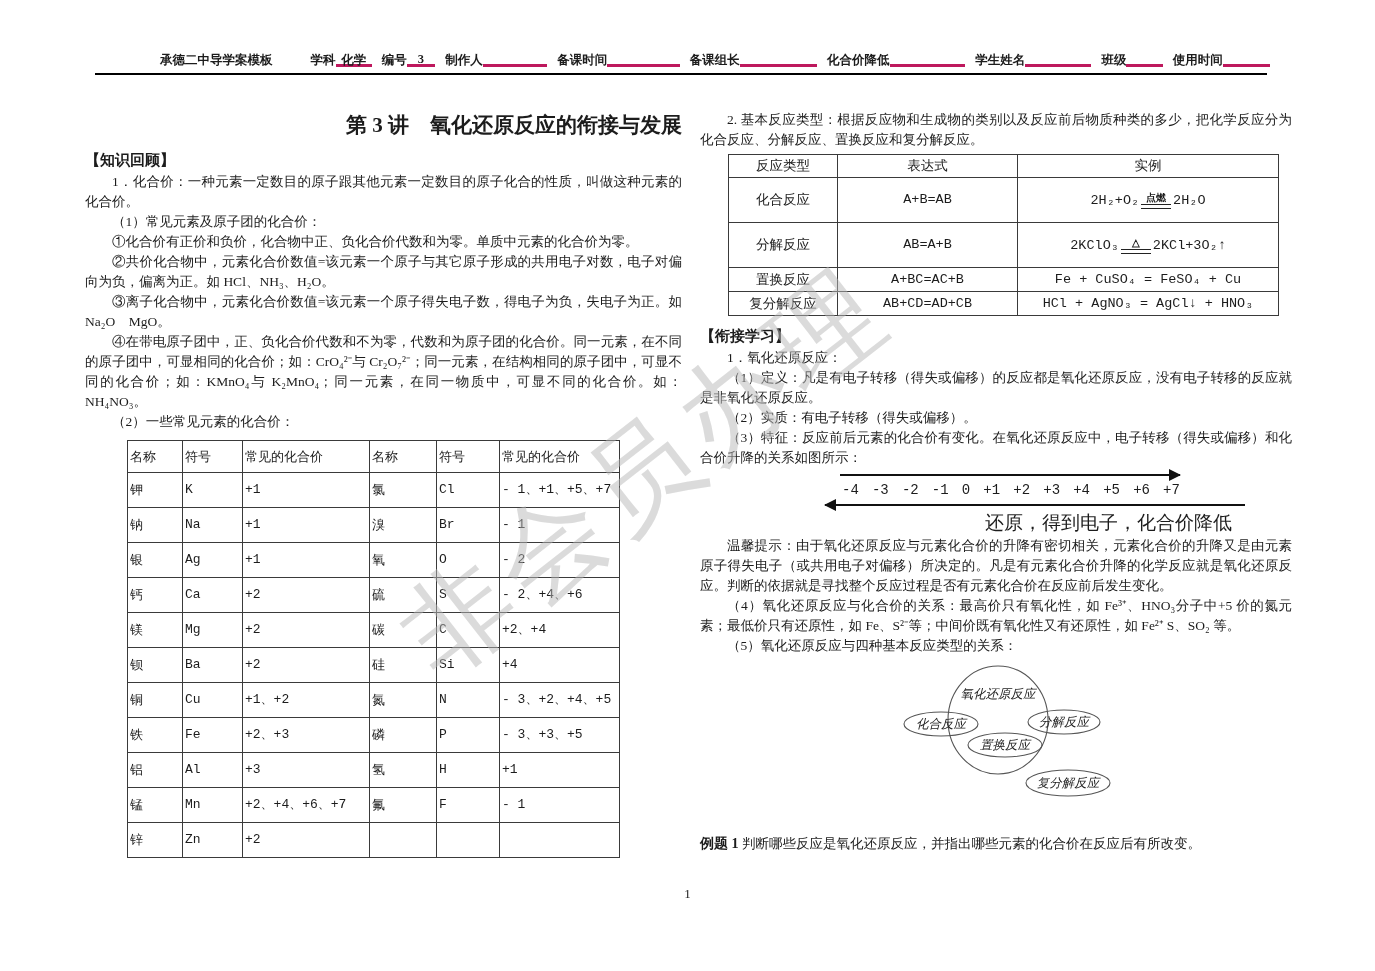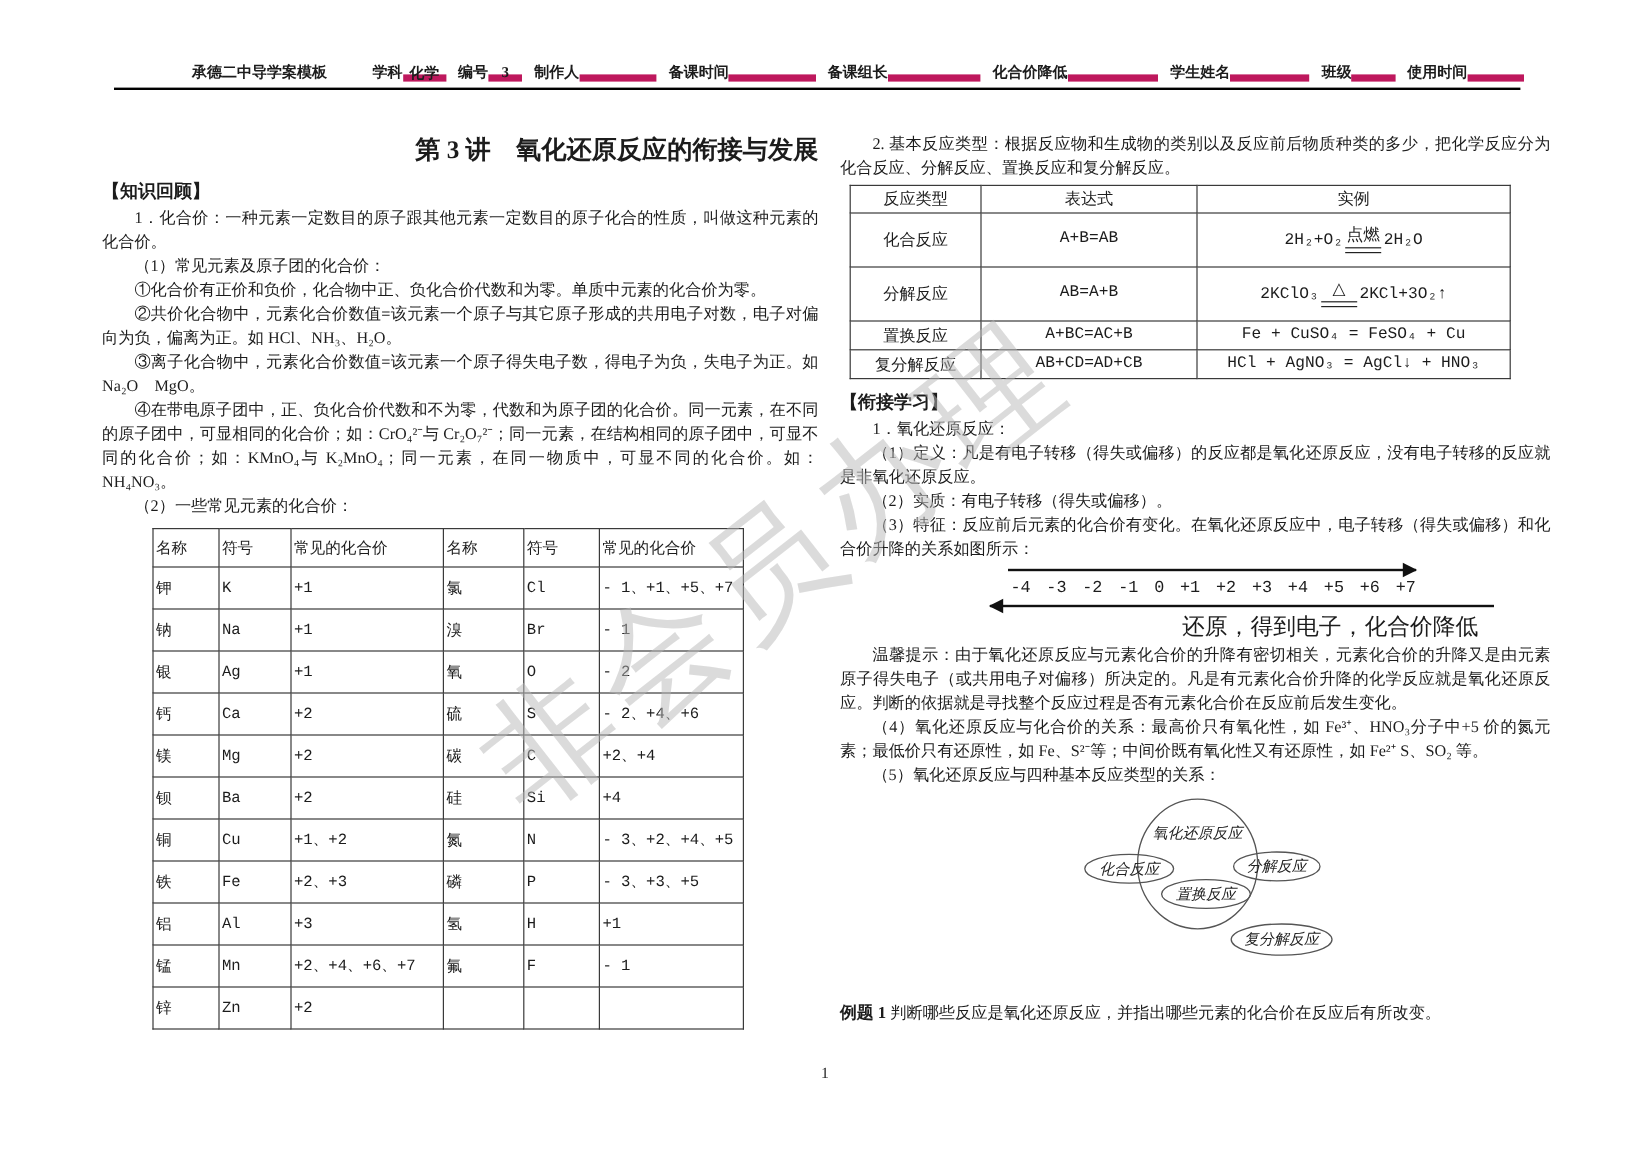--- a/index.html
+++ b/index.html
@@ -1,24 +1,24 @@
 <!DOCTYPE html>
 <html><head>
 <meta charset="utf-8">
 <style>
   * { margin:0; padding:0; box-sizing:border-box; }
   html,body { width:1375px; height:971px; background:#ffffff; }
   body { font-family:"Liberation Serif", serif; color:#1c1c1c; position:relative; overflow:hidden; }
 
   
-  .header { position:absolute; left:160px; top:52px; right:105px; display:flex; align-items:center;
+  .header { position:absolute; left:160px; top:52px; right:105px; display:flex; align-items:flex-start;
             font-weight:bold; font-size:12.5px; white-space:nowrap; }
   .h-title { margin-right:28px; }
   .h-label { margin-left:10px; }
-  .h-blank { display:inline-block; border-bottom:6px solid #be185d; height:15px; text-align:center;
+  .h-blank { display:inline-block; border-bottom:3px solid #be185d; height:15px; text-align:center;
              font-weight:bold; }
   .b1{width:46px;} .b2{width:36px;} .b3{width:82px;} .b4{width:92px;} .b5{width:98px;}
   .b6{width:96px;} .b7{width:84px;} .b8{width:46px;} .b9{width:60px;}
   .header-rule { position:absolute; left:95px; right:108px; top:73px; border-top:2.5px solid #000; }
 
   
   .col { position:absolute; top:110px; width:597px; font-size:13.5px; line-height:20px; text-align:justify; }
   .col-left  { left:85px; }
   .col-right { left:700px; width:592px; }
 
@@ -31,28 +31,28 @@
   table.valence { border-collapse:collapse; margin:8px 0 0 42px; table-layout:fixed;
                   font-size:13px; }
   table.valence td, table.valence th { border:1px solid #3a3a3a; height:35px; font-weight:normal;
                   padding:0 2px; }
   table.valence th { height:32px; }
   table.valence .latin { font-family:"Liberation Mono", monospace; }
   col.c1{width:55px;} col.c2{width:60px;} col.c3{width:127px;}
   col.c4{width:67px;} col.c5{width:63px;} col.c6{width:120px;}
 
   
-  table.reaction { border-collapse:collapse; margin:4px 0 10px 8px; table-layout:fixed;
+  table.reaction { border-collapse:collapse; margin:4px 0 10px 28px; table-layout:fixed;
                    text-align:center; font-size:13.5px; }
   table.reaction td, table.reaction th { border:1px solid #3a3a3a; padding:1px 2px; font-weight:normal; }
   col.r1{width:109px;} col.r2{width:180px;} col.r3{width:261px;}
   tr.row-tall td { height:45px; }
   tr.row-short td { height:24px; }
   .cond-stack { display:inline-flex; flex-direction:column; align-items:center; vertical-align:middle; margin:0 2px; }
-  .cond { font-size:14px; font-weight:normal; line-height:1.1; }
+  .cond { font-size:10px; font-weight:bold; line-height:1.1; }
   .dline { width:30px; height:5px; border-top:1.5px solid #222; border-bottom:1.5px solid #222; margin-top:1px; }
 
   
   .scale { margin:4px 0 2px 0; }
   .scale-top    { margin-left:145px; font-size:15px; line-height:22px; }
   .scale-bottom { margin-left:285px; font-size:19px; line-height:22px; }
   .arrow { height:2px; background:#111; position:relative; margin:6px 0; }
   .arrow-r { margin-left:140px; width:340px; }
   .arrow-r::after { content:""; position:absolute; right:-1px; top:-5px;
       border-left:12px solid #111; border-top:6px solid transparent; border-bottom:6px solid transparent; }

